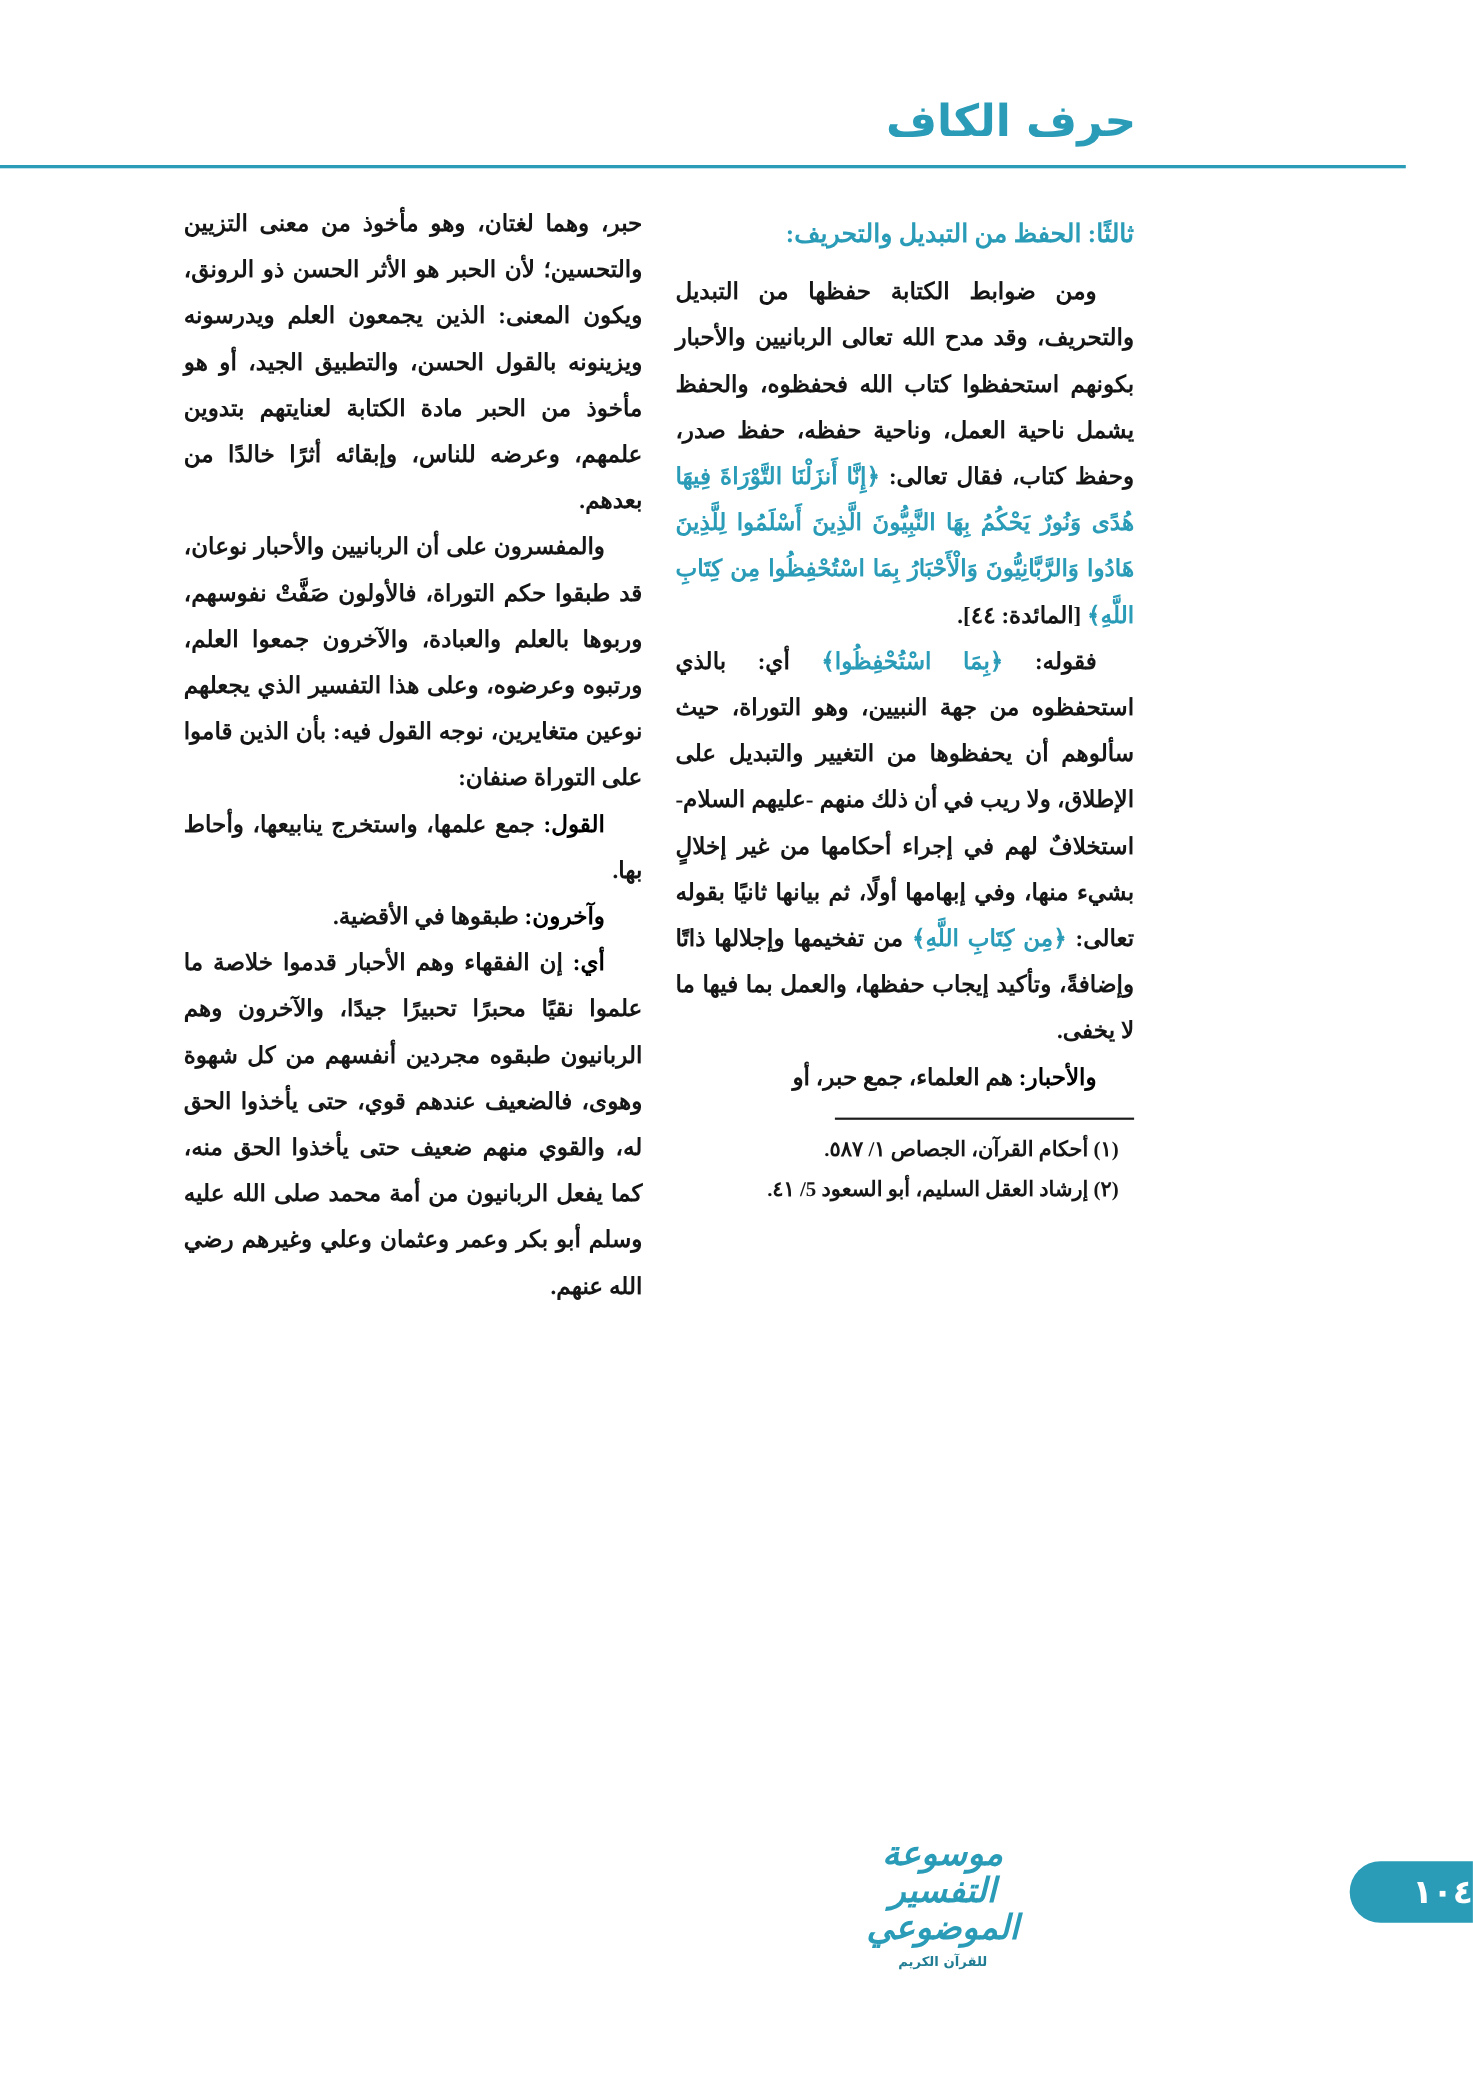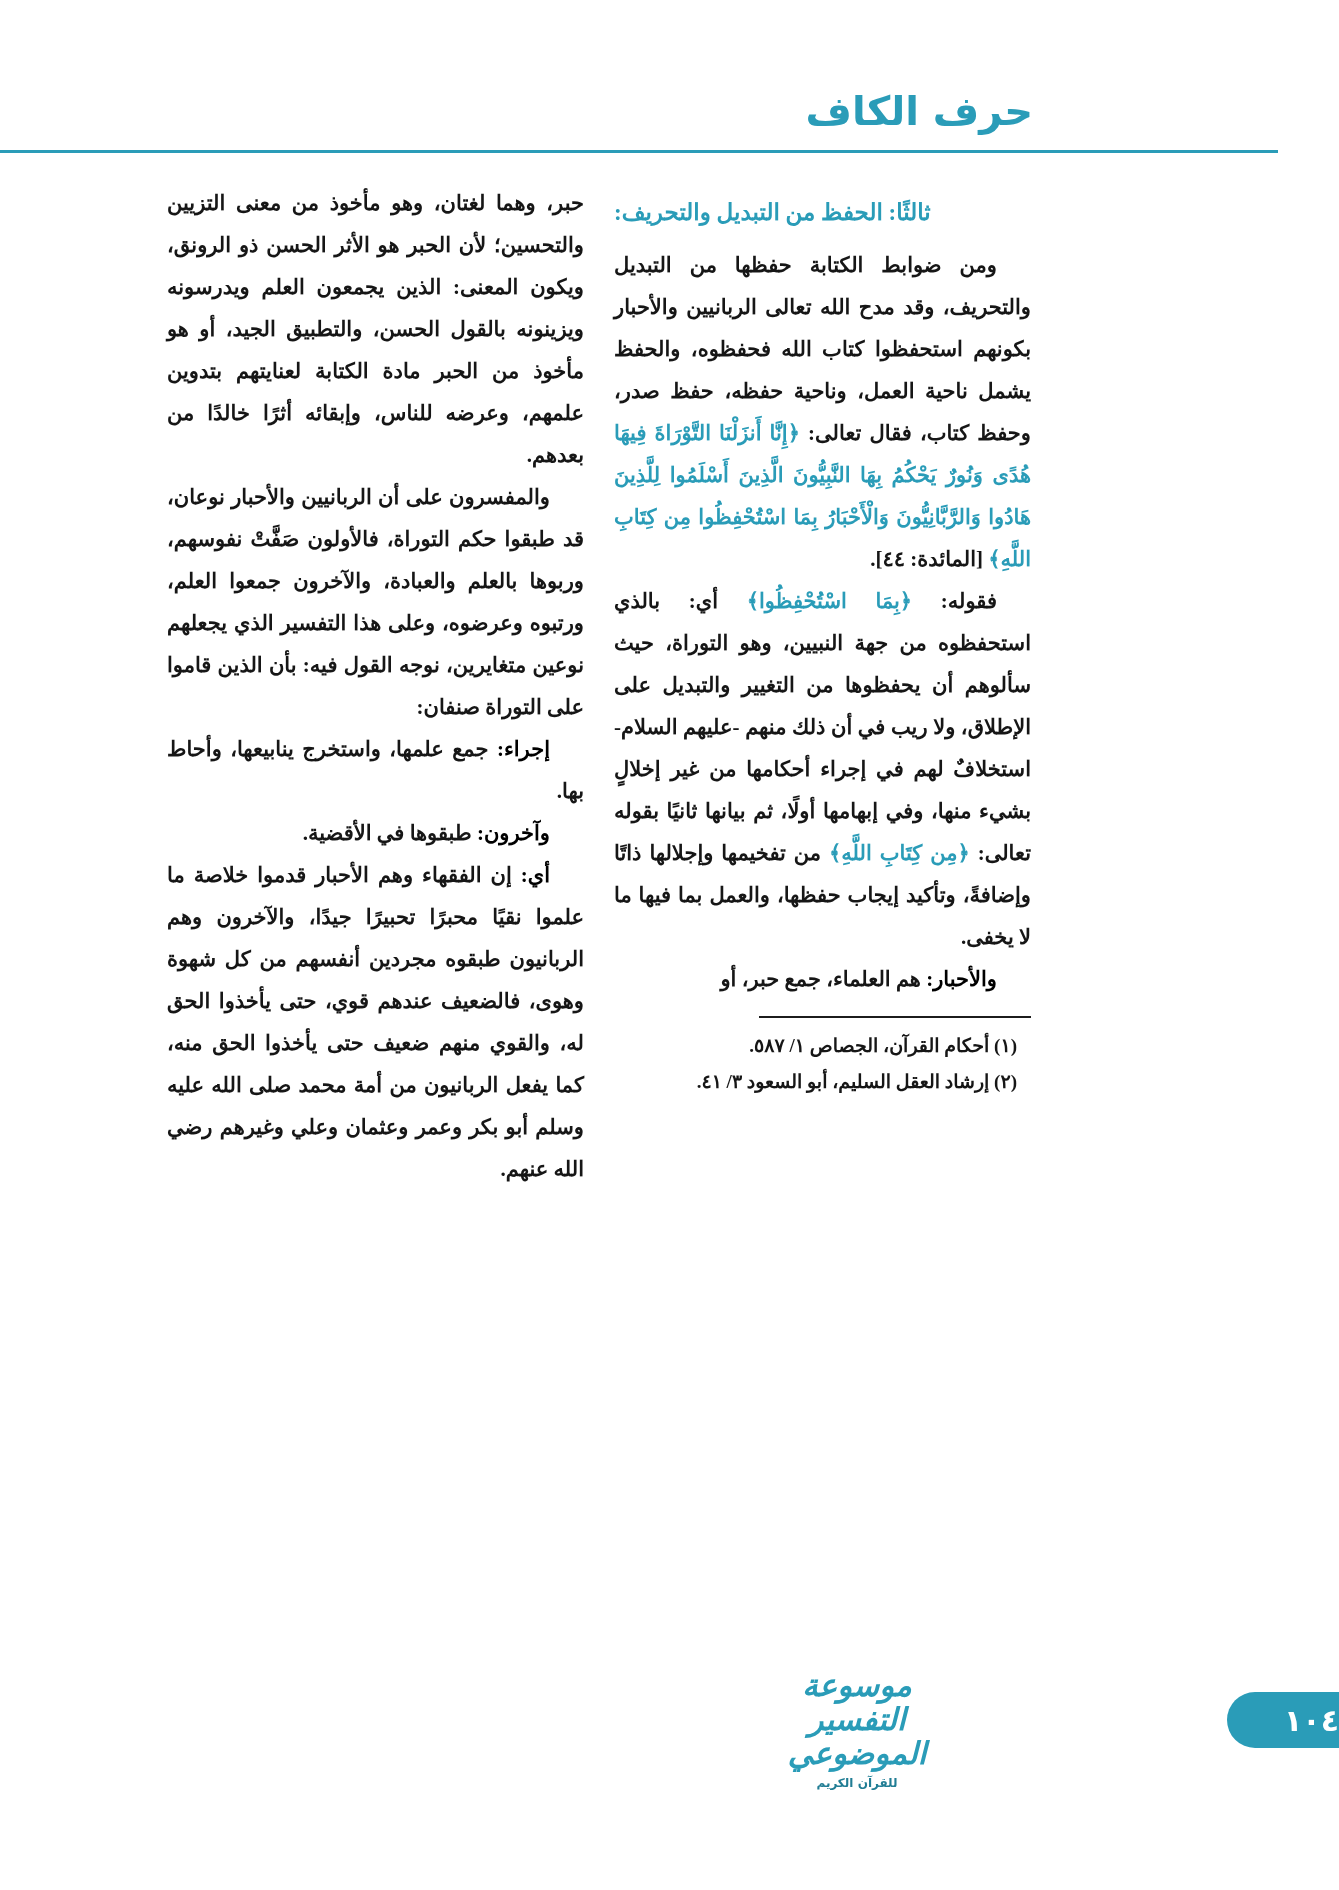--- a/index.html
+++ b/index.html
@@ -53,21 +53,21 @@
     color: var(--ink);
     font-weight: bold;
     margin: 0;
     font-family: Liberation Serif, serif;
   }
   .para.indent { text-indent: 34px; }
   .section-heading {
     color: var(--accent);
     font-size: 23px;
     margin: 10px 0;
-    text-align: left;
+    text-align: right;
     text-indent: 0;
   }
   .seg-quran { color: var(--accent); }
   .seg-strong { font-weight: bold; color: #000; }
   sup.seg-sup {
     font-size: 12px;
     vertical-align: super;
     line-height: 0;
   }
   
@@ -136,29 +136,29 @@
       <div class="col-body">
           <p class="para section-heading"><span class="seg-text">ثالثًا: الحفظ من التبديل والتحريف:</span></p>
           <p class="para indent"><span class="seg-text">ومن ضوابط الكتابة حفظها من التبديل والتحريف، وقد مدح الله تعالى الربانيين والأحبار بكونهم استحفظوا كتاب الله فحفظوه، والحفظ يشمل ناحية العمل، وناحية حفظه، حفظ صدر، وحفظ كتاب، فقال تعالى: </span><span class="seg-quran">﴿إِنَّا أَنزَلْنَا التَّوْرَاةَ فِيهَا هُدًى وَنُورٌ يَحْكُمُ بِهَا النَّبِيُّونَ الَّذِينَ أَسْلَمُوا لِلَّذِينَ هَادُوا وَالرَّبَّانِيُّونَ وَالْأَحْبَارُ بِمَا اسْتُحْفِظُوا مِن كِتَابِ اللَّهِ﴾</span><span class="seg-text"> [المائدة: ٤٤].</span></p>
           <p class="para indent"><span class="seg-text">فقوله: </span><span class="seg-quran">﴿بِمَا اسْتُحْفِظُوا﴾</span><span class="seg-text"> أي: بالذي استحفظوه من جهة النبيين، وهو التوراة، حيث سألوهم أن يحفظوها من التغيير والتبديل على الإطلاق، ولا ريب في أن ذلك منهم -عليهم السلام- استخلافٌ لهم في إجراء أحكامها من غير إخلالٍ بشيء منها، وفي إبهامها أولًا، ثم بيانها ثانيًا بقوله تعالى: </span><span class="seg-quran">﴿مِن كِتَابِ اللَّهِ﴾</span><span class="seg-text"> من تفخيمها وإجلالها ذاتًا وإضافةً، وتأكيد إيجاب حفظها، والعمل بما فيها ما لا يخفى.</span></p>
           <p class="para indent"><span class="seg-strong">والأحبار:</span><span class="seg-text"> هم العلماء، جمع حبر، أو</span></p>
         </div>
       <div class="footnotes">
         <div class="fn-rule"></div>
         <div class="fn-body">
             <p class="para"><span class="seg-text">(١) أحكام القرآن، الجصاص ١/ ٥٨٧.</span></p>
-            <p class="para"><span class="seg-text">(٢) إرشاد العقل السليم، أبو السعود ٣/ ٤١.</span></p>
+            <p class="para"><span class="seg-text">(٢) إرشاد العقل السليم، أبو السعود 5/ ٤١.</span></p>
           </div>
       </div>
     </section>
     <section class="col">
       <div class="col-body">
           <p class="para"><span class="seg-text">حبر، وهما لغتان، وهو مأخوذ من معنى التزيين والتحسين؛ لأن الحبر هو الأثر الحسن ذو الرونق، ويكون المعنى: الذين يجمعون العلم ويدرسونه ويزينونه بالقول الحسن، والتطبيق الجيد، أو هو مأخوذ من الحبر مادة الكتابة لعنايتهم بتدوين علمهم، وعرضه للناس، وإبقائه أثرًا خالدًا من بعدهم.</span></p>
           <p class="para indent"><span class="seg-text">والمفسرون على أن الربانيين والأحبار نوعان، قد طبقوا حكم التوراة، فالأولون صَفَّتْ نفوسهم، وربوها بالعلم والعبادة، والآخرون جمعوا العلم، ورتبوه وعرضوه، وعلى هذا التفسير الذي يجعلهم نوعين متغايرين، نوجه القول فيه: بأن الذين قاموا على التوراة صنفان:</span></p>
-          <p class="para indent"><span class="seg-strong">إجراء:</span><span class="seg-text"> جمع علمها، واستخرج ينابيعها، وأحاط بها.</span></p>
+          <p class="para indent"><span class="seg-strong">القول:</span><span class="seg-text"> جمع علمها، واستخرج ينابيعها، وأحاط بها.</span></p>
           <p class="para indent"><span class="seg-strong">وآخرون:</span><span class="seg-text"> طبقوها في الأقضية.</span></p>
           <p class="para indent"><span class="seg-strong">أي:</span><span class="seg-text"> إن الفقهاء وهم الأحبار قدموا خلاصة ما علموا نقيًا محبرًا تحبيرًا جيدًا، والآخرون وهم الربانيون طبقوه مجردين أنفسهم من كل شهوة وهوى، فالضعيف عندهم قوي، حتى يأخذوا الحق له، والقوي منهم ضعيف حتى يأخذوا الحق منه، كما يفعل الربانيون من أمة محمد صلى الله عليه وسلم أبو بكر وعمر وعثمان وعلي وغيرهم رضي الله عنهم.</span></p>
         </div>
     </section>
   </div>
 
   <div class="logo">
     <div class="logo-main">موسوعة التفسير الموضوعي</div>
     <div class="logo-sub">للقرآن الكريم</div>
   </div>

